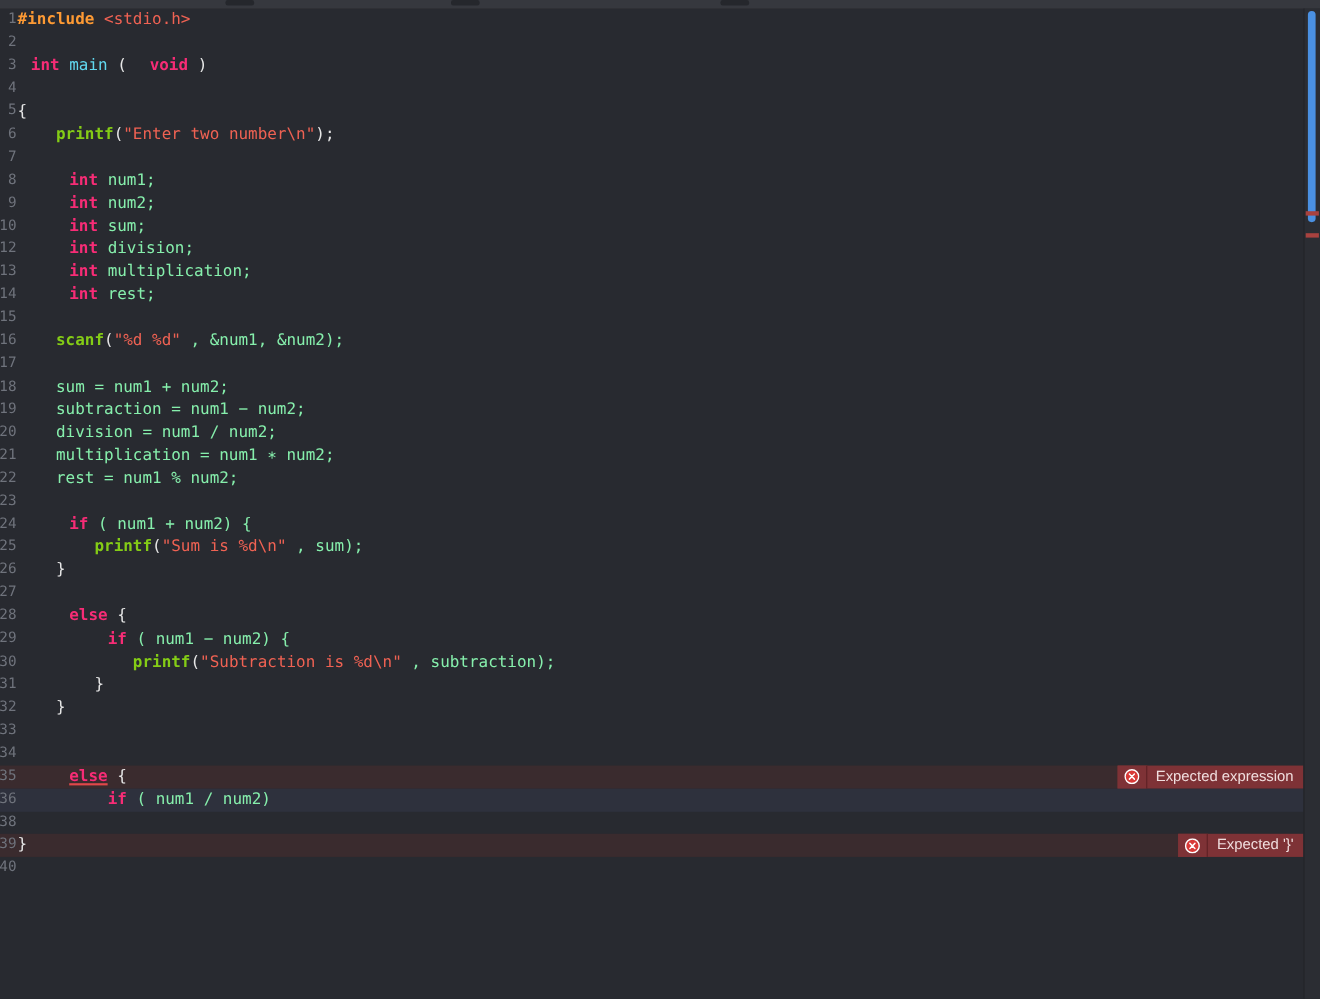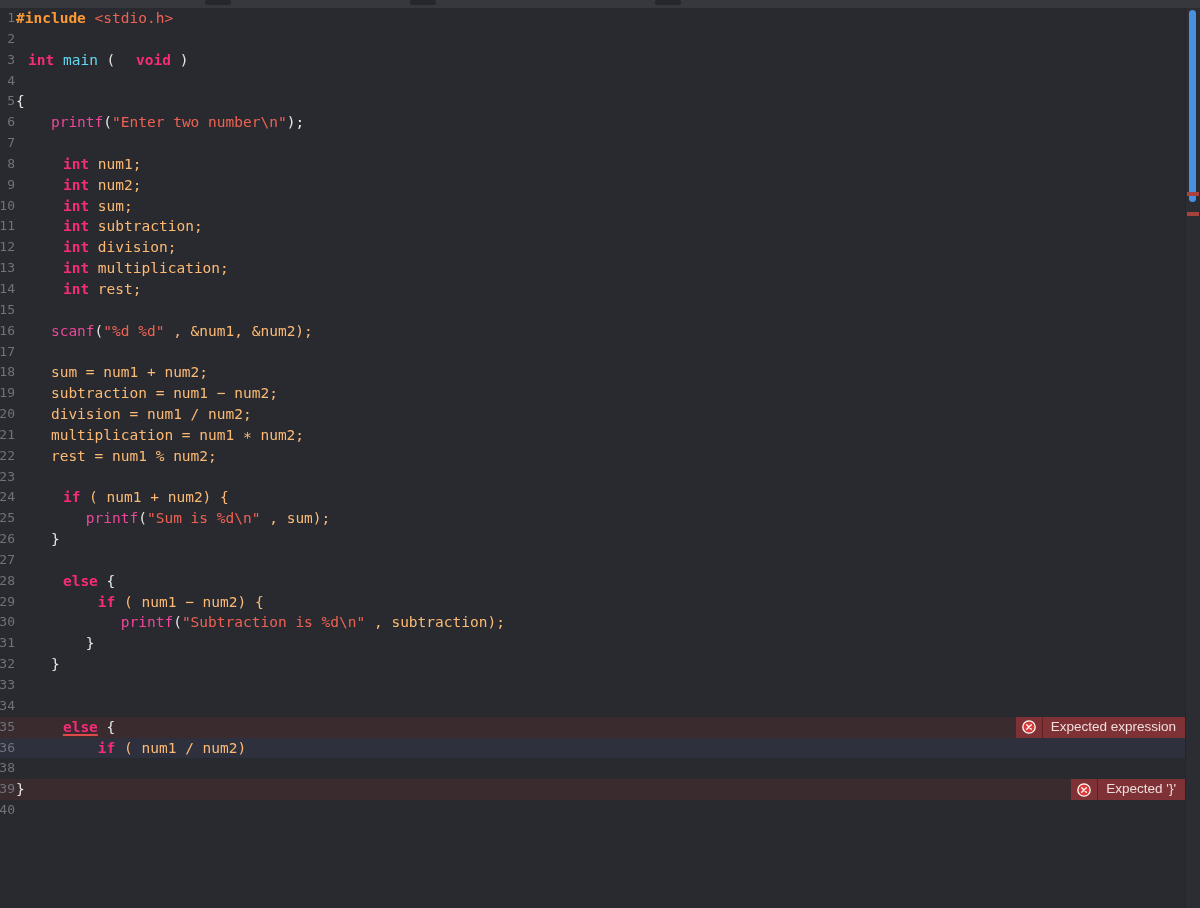--- a/index.html
+++ b/index.html
@@ -88,25 +88,25 @@
   .code {
     position: absolute;
     left: 16px;
     top: 0;
     white-space: pre;
   }
 
   
   .kw   { color: #f72c76; font-weight: bold; margin-left: 12px; }
   .fn   { color: #61d8ef; }
-  .call { color: #ec4899; }
+  .call { color: #84cc16; font-weight: bold; }
   .str  { color: #ef6253; }
   .pre  { color: #fd9a34; font-weight: bold; }
   .pun  { color: #e6e6e6; }
-  .id   { color: #fdba74; }
+  .id   { color: #86efac; }
   .errtok { text-decoration: underline; text-decoration-color: #e0484a;
             text-decoration-thickness: 1.5px; text-underline-offset: 2px; }
 
   
   .badge {
     position: absolute;
     height: 20.85px;
     display: flex;
     align-items: center;
     background: #7e3236;
@@ -183,21 +183,20 @@
         <div class="line"><span class="gutter">1</span><span class="code"><span class="pre">#include</span><span class="pun"> </span><span class="str">&lt;stdio.h&gt;</span></span></div>
         <div class="line"><span class="gutter">2</span><span class="code"></span></div>
         <div class="line"><span class="gutter">3</span><span class="code"><span class="kw">int</span><span class="pun"> </span><span class="fn">main</span><span class="pun"> ( </span><span class="kw">void</span><span class="pun"> )</span></span></div>
         <div class="line"><span class="gutter">4</span><span class="code"></span></div>
         <div class="line"><span class="gutter">5</span><span class="code"><span class="pun">{</span></span></div>
         <div class="line"><span class="gutter">6</span><span class="code"><span class="pun">    </span><span class="call">printf</span><span class="pun">(</span><span class="str">"Enter two number\n"</span><span class="pun">);</span></span></div>
         <div class="line"><span class="gutter">7</span><span class="code"></span></div>
         <div class="line"><span class="gutter">8</span><span class="code"><span class="pun">    </span><span class="kw">int</span><span class="id"> num1;</span></span></div>
         <div class="line"><span class="gutter">9</span><span class="code"><span class="pun">    </span><span class="kw">int</span><span class="id"> num2;</span></span></div>
         <div class="line"><span class="gutter">10</span><span class="code"><span class="pun">    </span><span class="kw">int</span><span class="id"> sum;</span></span></div>
-        <div class="line"><span class="gutter">11</span><span class="code"><span class="pun">    </span><span class="kw">int</span><span class="id"> subtraction;</span></span></div>
         <div class="line"><span class="gutter">12</span><span class="code"><span class="pun">    </span><span class="kw">int</span><span class="id"> division;</span></span></div>
         <div class="line"><span class="gutter">13</span><span class="code"><span class="pun">    </span><span class="kw">int</span><span class="id"> multiplication;</span></span></div>
         <div class="line"><span class="gutter">14</span><span class="code"><span class="pun">    </span><span class="kw">int</span><span class="id"> rest;</span></span></div>
         <div class="line"><span class="gutter">15</span><span class="code"></span></div>
         <div class="line"><span class="gutter">16</span><span class="code"><span class="pun">    </span><span class="call">scanf</span><span class="pun">(</span><span class="str">"%d %d"</span><span class="id"> , &amp;num1, &amp;num2);</span></span></div>
         <div class="line"><span class="gutter">17</span><span class="code"></span></div>
         <div class="line"><span class="gutter">18</span><span class="code"><span class="id">    sum = num1 + num2;</span></span></div>
         <div class="line"><span class="gutter">19</span><span class="code"><span class="id">    subtraction = num1 − num2;</span></span></div>
         <div class="line"><span class="gutter">20</span><span class="code"><span class="id">    division = num1 / num2;</span></span></div>
         <div class="line"><span class="gutter">21</span><span class="code"><span class="id">    multiplication = num1 ∗ num2;</span></span></div>

